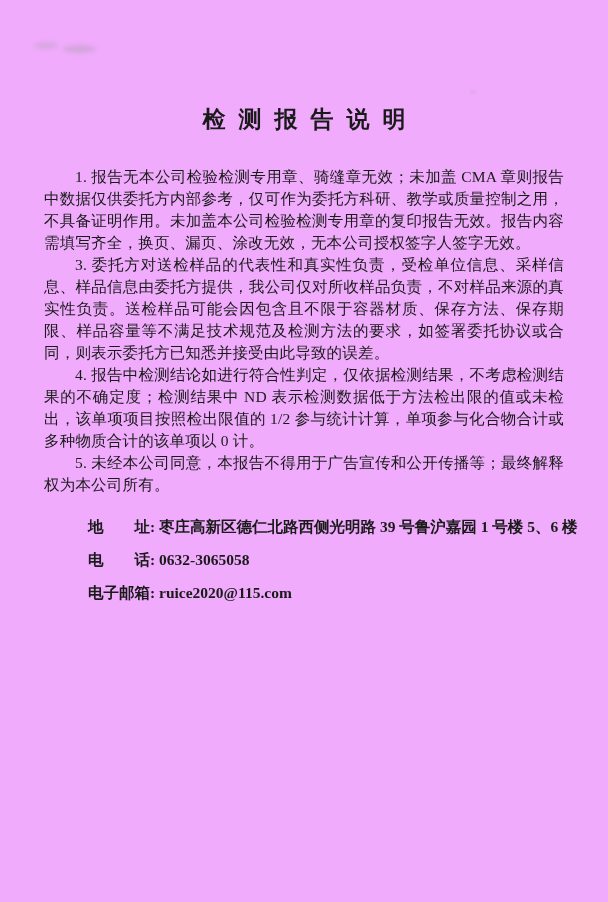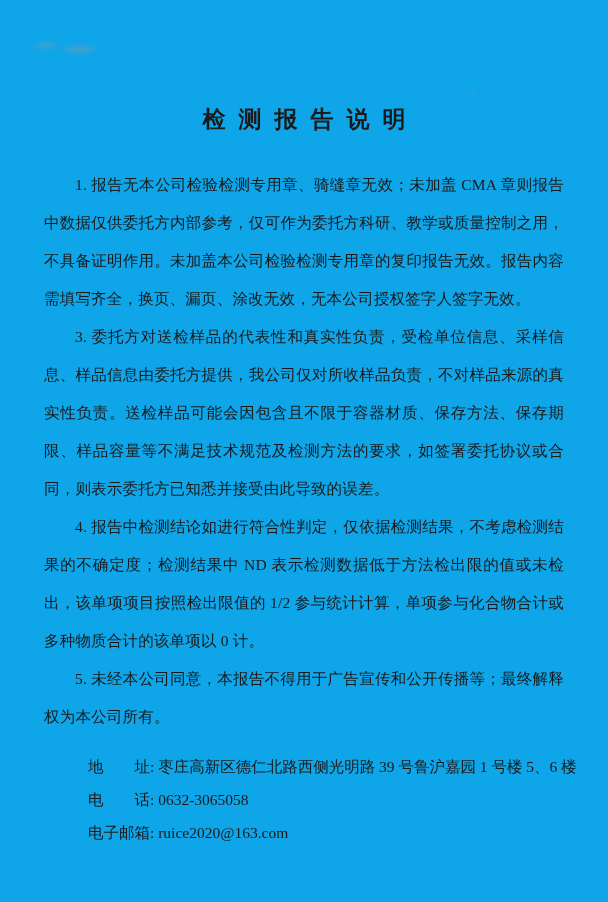--- a/index.html
+++ b/index.html
@@ -2,21 +2,21 @@
 <html><head>
 <meta charset="utf-8">
 <style>
   * { box-sizing: border-box; }
   html, body { margin: 0; padding: 0; background: #ffffff; }
   .page {
     position: relative;
     width: 608px;
     height: 902px;
     margin: 0 auto;
-    background: #0ea5e9;
+    background: #f0abfc;
     overflow: hidden;
     font-family: "Liberation Serif", "DejaVu Serif", serif;
     color: #1a1a1a;
   }
   
   .smudge {
     position: absolute;
     background: #9a9a9a;
     border-radius: 50%;
     filter: blur(2px);
@@ -35,28 +35,29 @@
     line-height: 38px;
     white-space: nowrap;
   }
   .content {
     width: 520px;
     margin: 27px auto 0 auto;
   }
   .content p {
     margin: 0;
     font-size: 15.5px;
-    line-height: 38px;
+    line-height: 22px;
     text-align: justify;
     text-indent: 2em;
     letter-spacing: 0.2px;
   }
   .contact {
     margin-top: 14px;
     padding-left: 44px;
+    font-weight: bold;
   }
   .contact .contact-line {
     font-size: 15.5px;
     line-height: 33px;
     white-space: nowrap;
   }
 </style>
 </head>
 <body>
 
@@ -70,17 +71,17 @@
 
   <div class="content">
     <p>1. 报告无本公司检验检测专用章、骑缝章无效；未加盖 CMA 章则报告中数据仅供委托方内部参考，仅可作为委托方科研、教学或质量控制之用，不具备证明作用。未加盖本公司检验检测专用章的复印报告无效。报告内容需填写齐全，换页、漏页、涂改无效，无本公司授权签字人签字无效。</p>
     <p>3. 委托方对送检样品的代表性和真实性负责，受检单位信息、采样信息、样品信息由委托方提供，我公司仅对所收样品负责，不对样品来源的真实性负责。送检样品可能会因包含且不限于容器材质、保存方法、保存期限、样品容量等不满足技术规范及检测方法的要求，如签署委托协议或合同，则表示委托方已知悉并接受由此导致的误差。</p>
     <p>4. 报告中检测结论如进行符合性判定，仅依据检测结果，不考虑检测结果的不确定度；检测结果中 ND 表示检测数据低于方法检出限的值或未检出，该单项项目按照检出限值的 1/2 参与统计计算，单项参与化合物合计或多种物质合计的该单项以 0 计。</p>
     <p>5. 未经本公司同意，本报告不得用于广告宣传和公开传播等；最终解释权为本公司所有。</p>
 
     <div class="contact">
       <div class="contact-line">地　　址: 枣庄高新区德仁北路西侧光明路 39 号鲁沪嘉园 1 号楼 5、6 楼</div>
       <div class="contact-line">电　　话: 0632-3065058</div>
-      <div class="contact-line">电子邮箱: ruice2020@163.com</div>
+      <div class="contact-line">电子邮箱: ruice2020@115.com</div>
     </div>
   </div>
 
 </div>
 
 </body></html>

